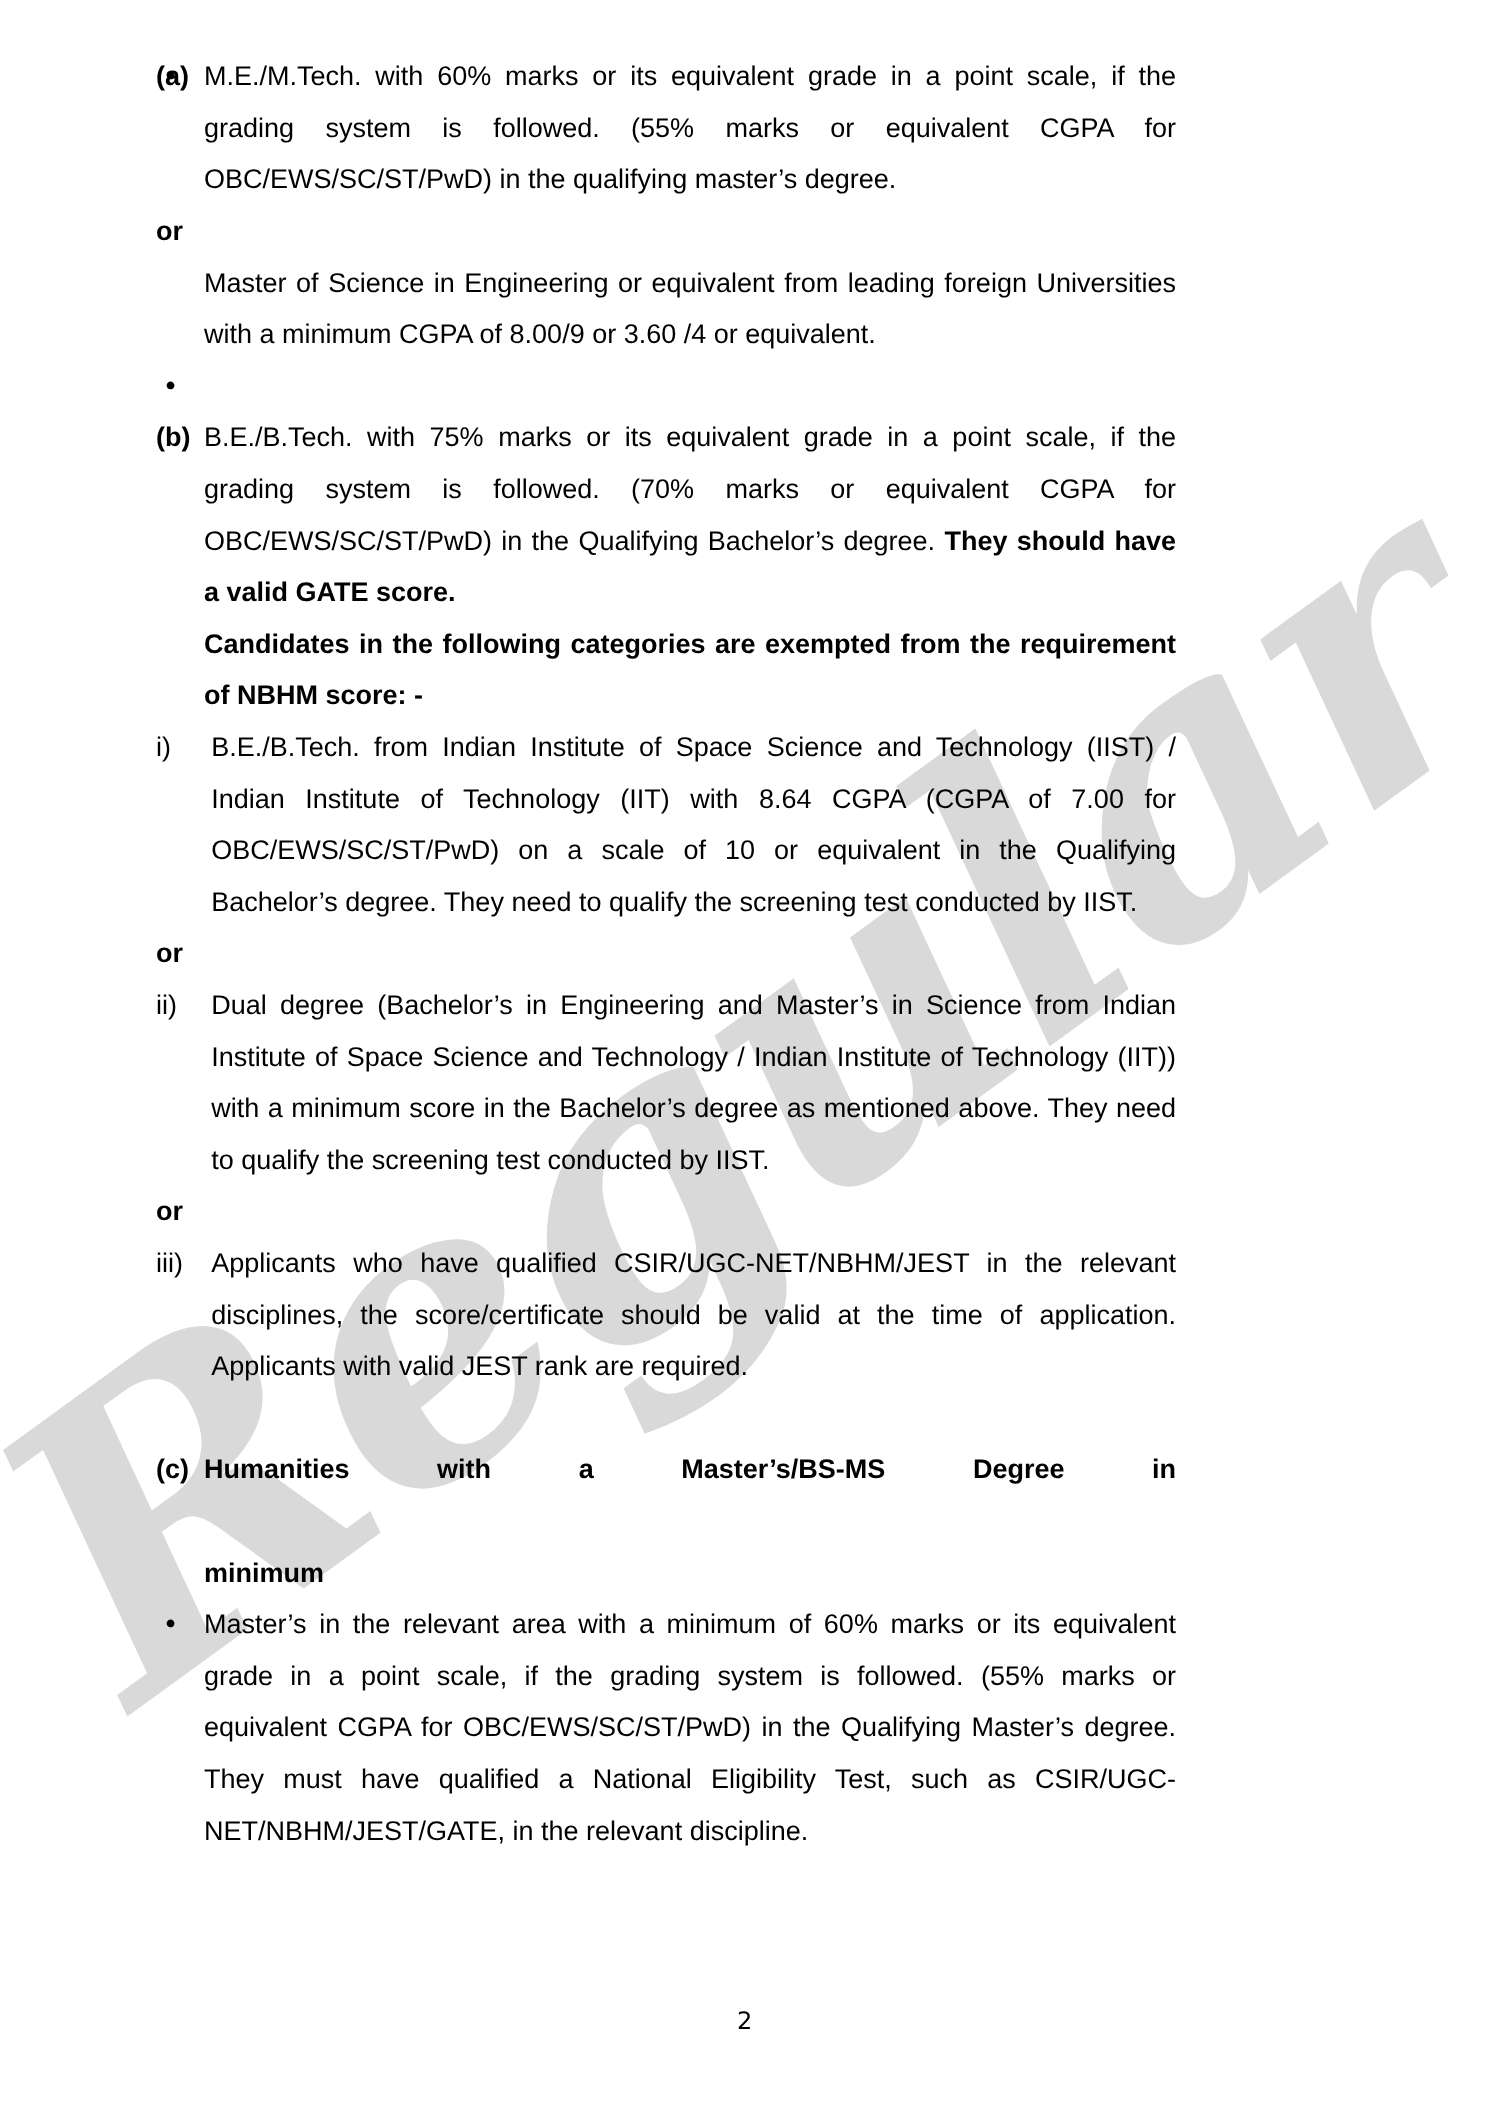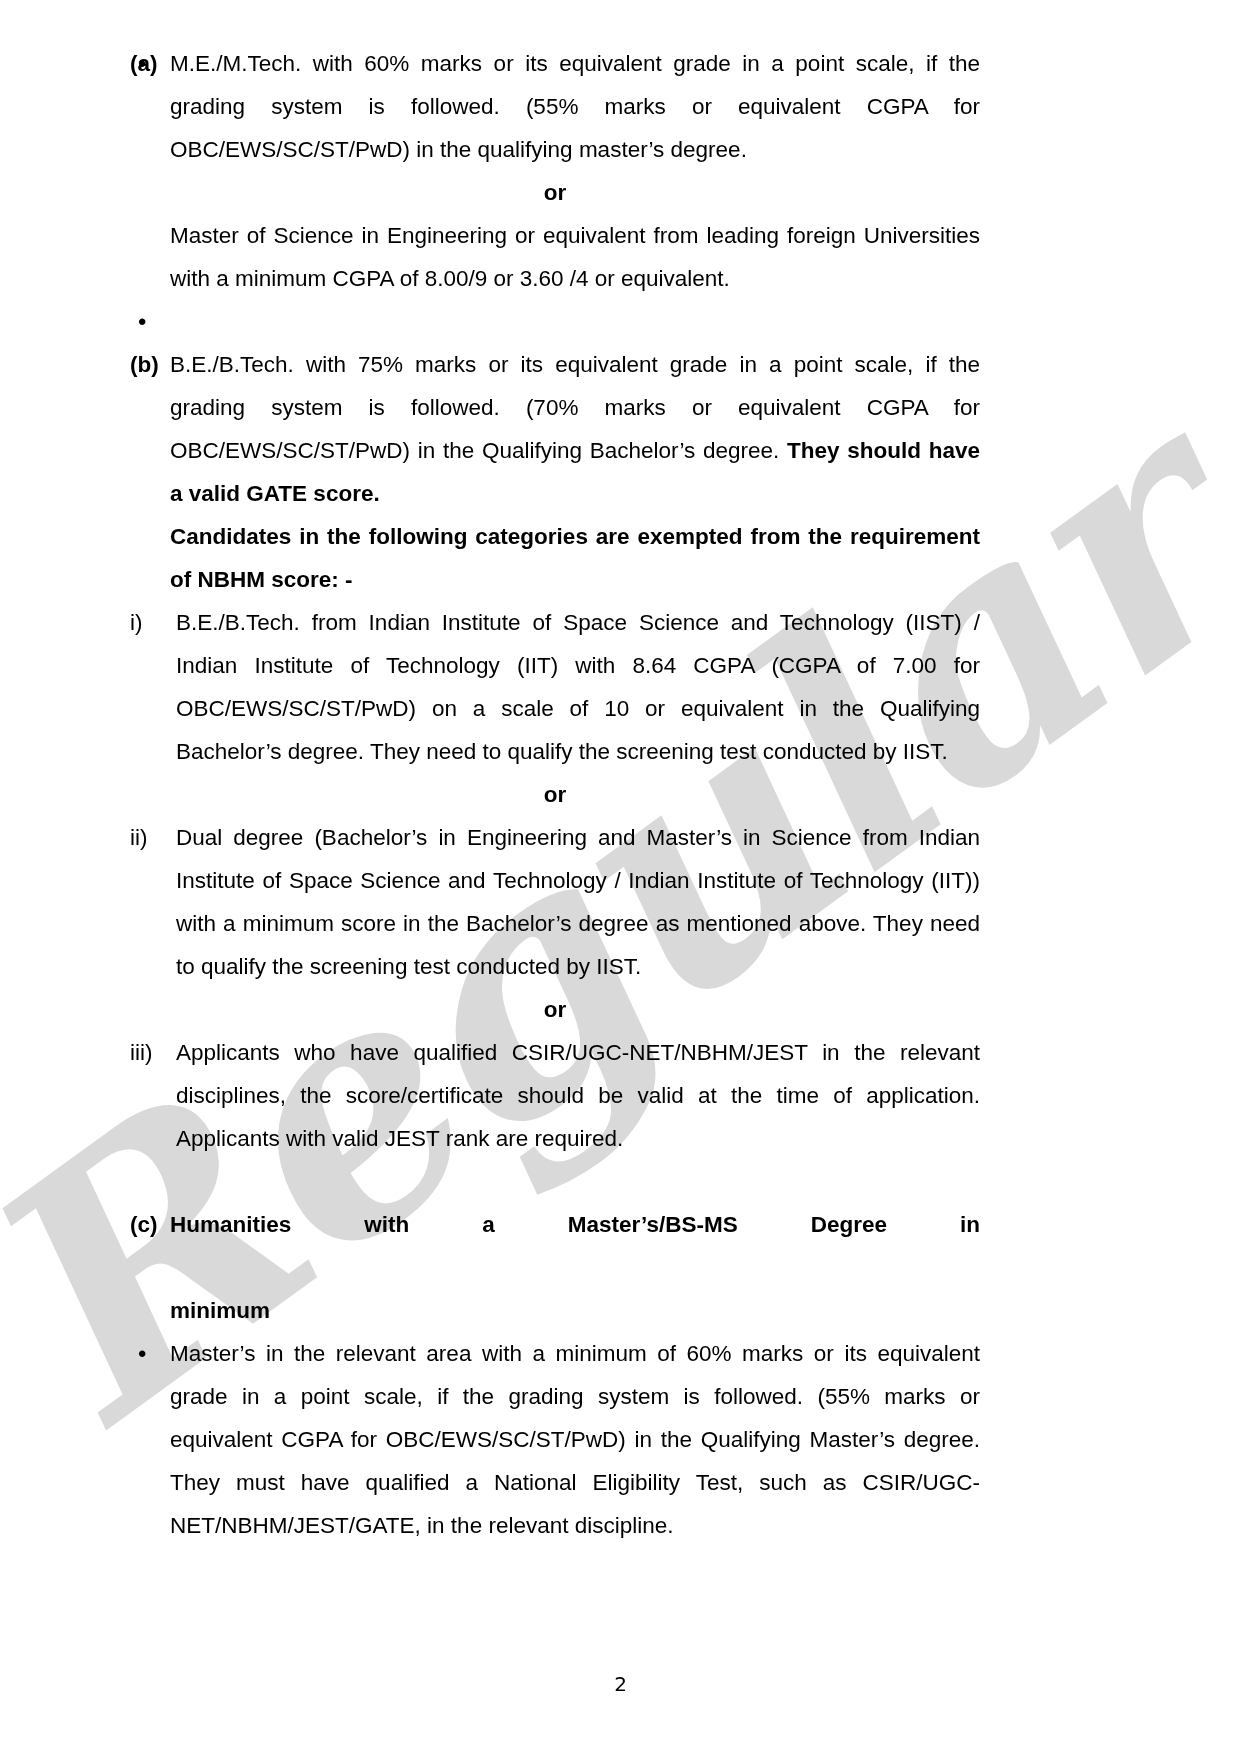--- a/index.html
+++ b/index.html
@@ -95,21 +95,21 @@
   }
   .roman .marker {
     position: absolute;
     left: 0;
     width: 46px;
     text-align: left;
   }
 
   
   .or {
-    text-align: center;
+    text-align: left;
     font-weight: 700;
     margin: 0;
     font-size: 22.5px;
     line-height: 43px;
   }
   .gap-md { height: 43px; }
 
   b.bd { font-weight: 700; }
 
   

